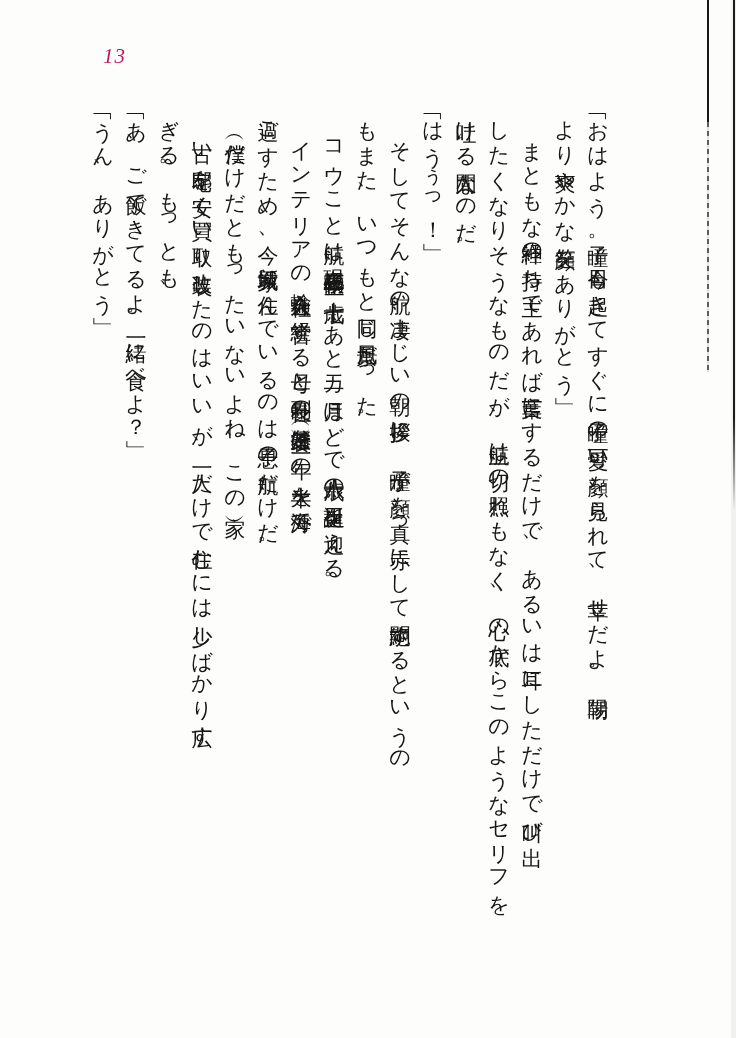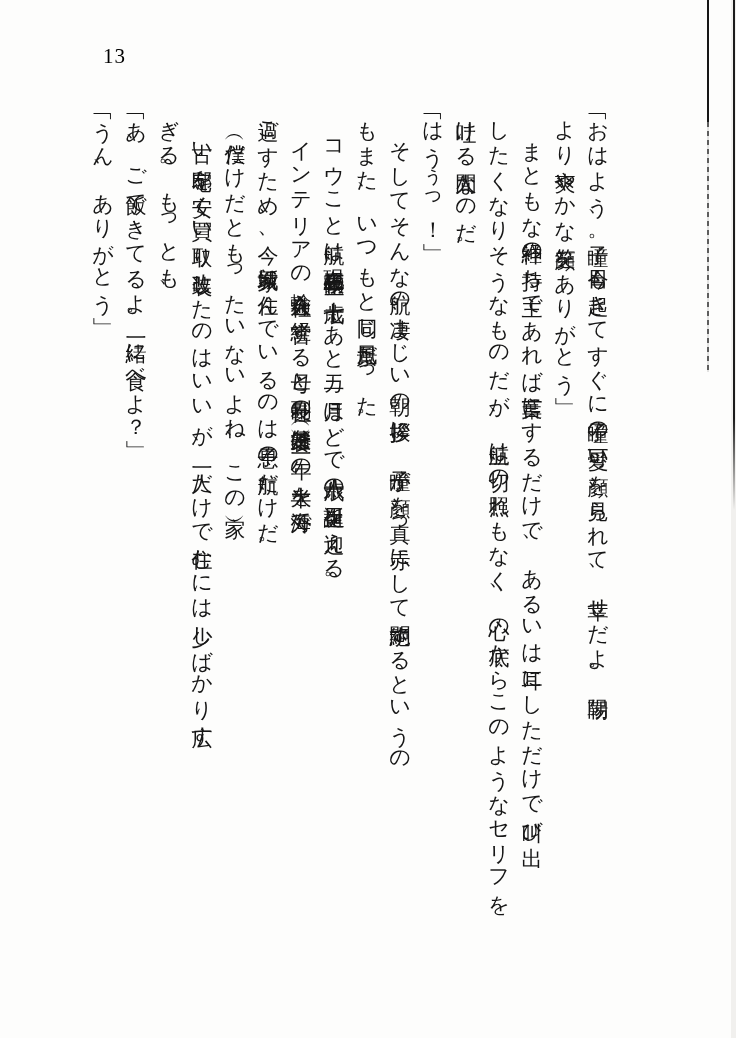--- a/index.html
+++ b/index.html
@@ -16,22 +16,23 @@
   }
   .scan-page {
     position: absolute;
     inset: 0;
     background: #fdfdfc;
   }
   .page-number {
     position: absolute;
     left: 103px;
     top: 44px;
+    font-style: italic;
     font-size: 21px;
-    color: #000000;
+    color: #be185d;
     letter-spacing: 1px;
   }
   .vtext {
     position: absolute;
     top: 106px;
     right: 122px;
     height: 880px;
     writing-mode: vertical-rl;
     text-orientation: mixed;
     font-size: 21px;

